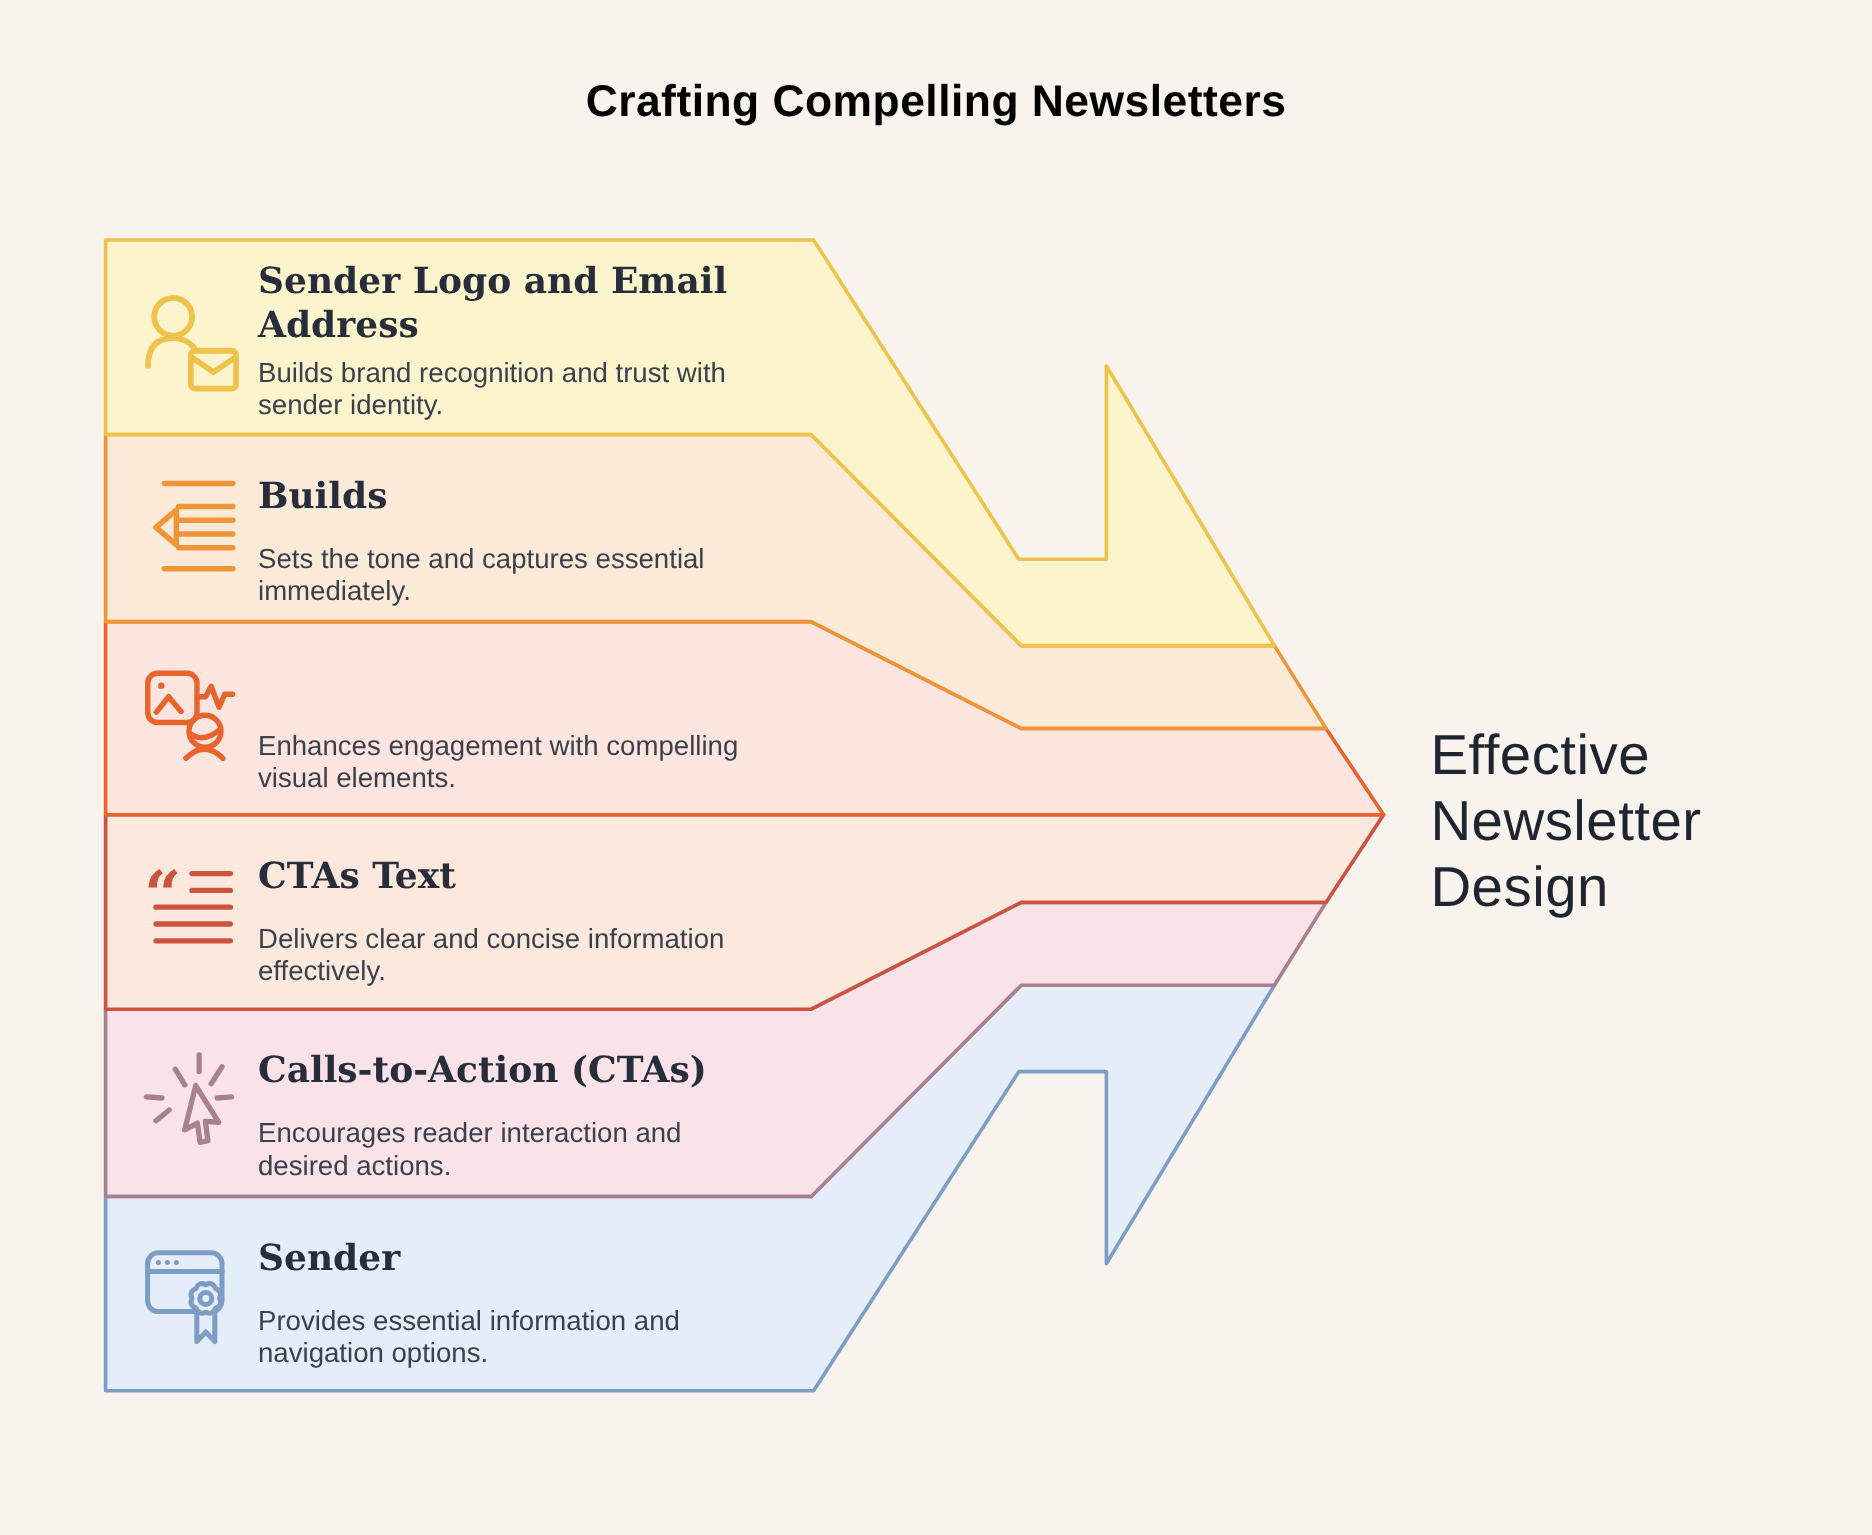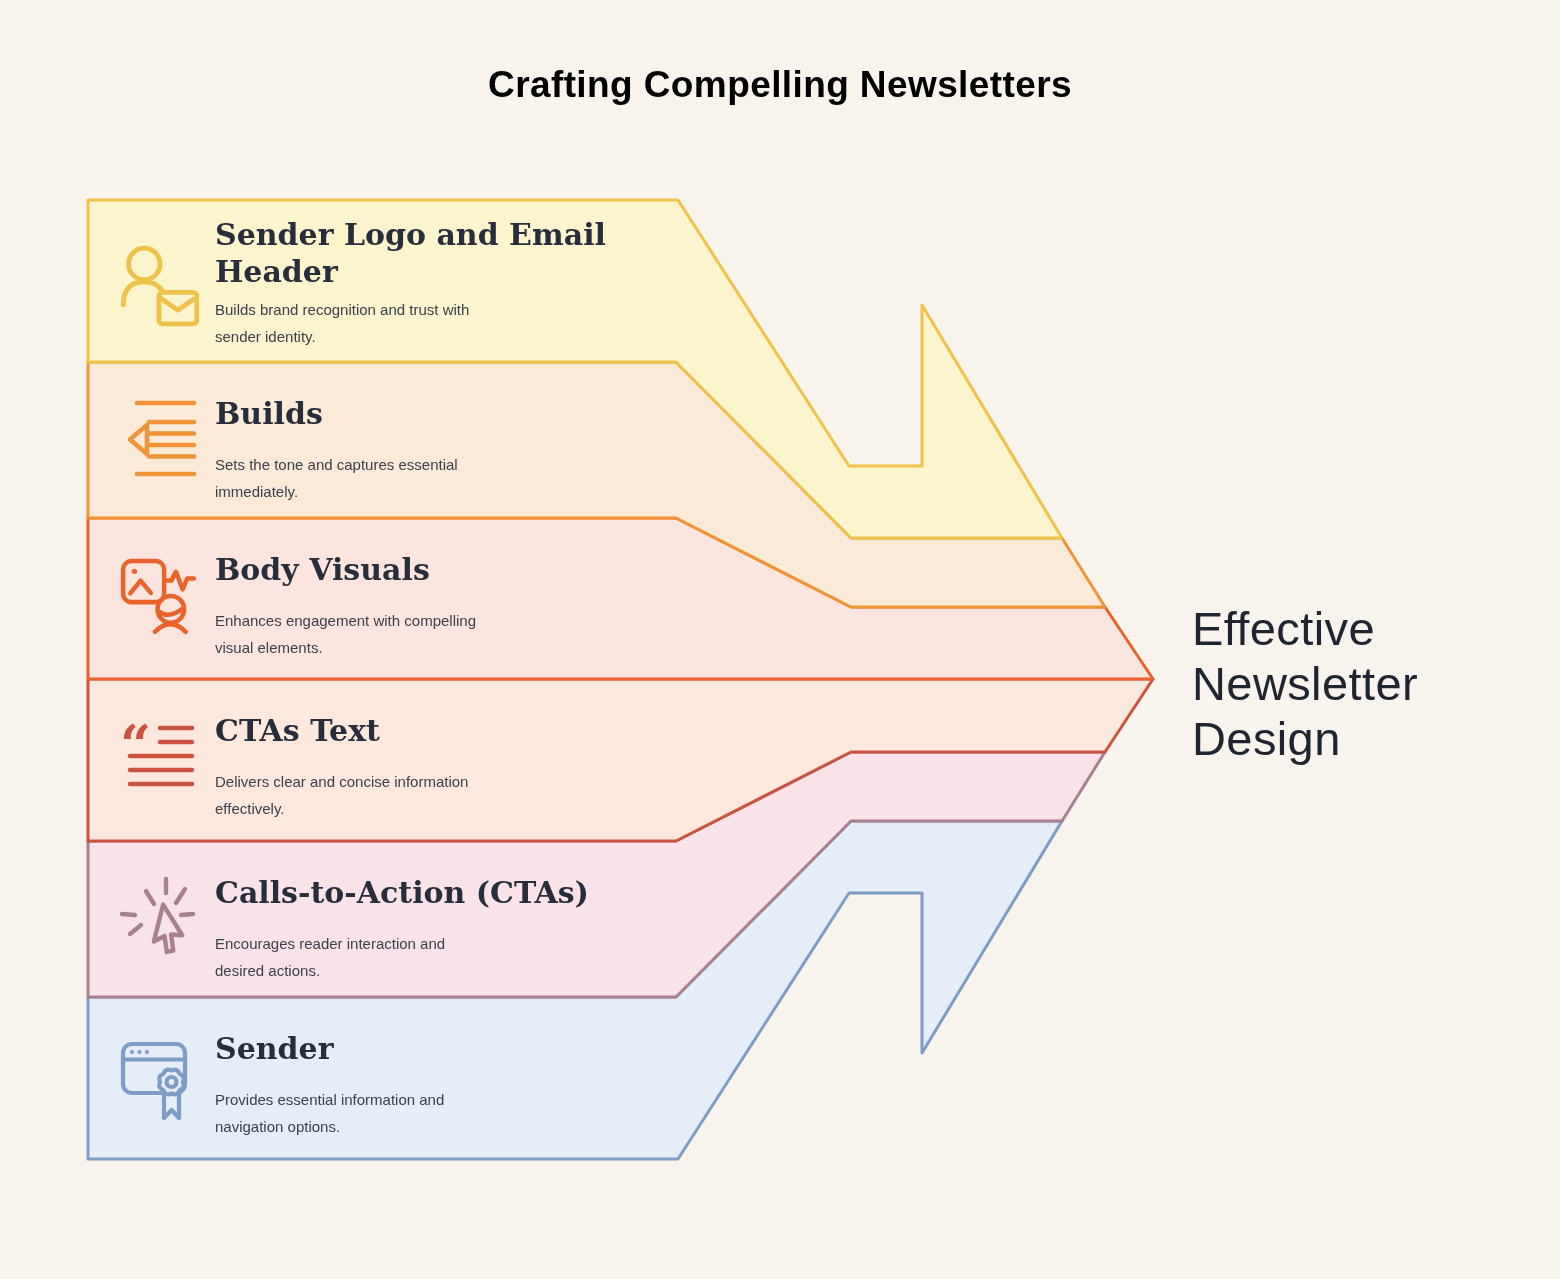--- a/index.html
+++ b/index.html
@@ -4,21 +4,21 @@
 <style>
   html,body{margin:0;padding:0;background:#f8f3ec;}
   .canvas{position:relative;width:1560px;height:1279px;background:#f8f3ec;
           font-family:"Liberation Sans",sans-serif;overflow:hidden;}
   .ribbons{position:absolute;left:0;top:0;}
   .page-title{position:absolute;top:64px;left:0;width:100%;text-align:center;
               font-size:37px;font-weight:700;color:#000000;letter-spacing:.4px;}
   .band-title{position:absolute;left:215px;width:480px;
               font-family:"DejaVu Serif","Liberation Serif",serif;font-weight:700;
               font-size:30px;line-height:37px;color:#272d3b;white-space:pre-line;}
-  .band-desc{position:absolute;left:215px;width:500px;font-size:15px;line-height:26.5px;
+  .band-desc{position:absolute;left:215px;width:500px;font-size:23px;line-height:26.5px;
              color:#3a404d;white-space:pre-line;}
   .result-title{position:absolute;left:1192px;top:601px;font-size:47px;line-height:55px;
                 font-weight:400;color:#1e2430;white-space:pre-line;letter-spacing:.4px;}
   .icon{position:absolute;}
   .t1{top:216px}.t2{top:395px}.t3{top:551px}.t4{top:712px}.t5{top:874px}.t6{top:1030px}
   .d1{top:297px}.d2{top:452px}.d3{top:608px}.d4{top:769px}.d5{top:931px}.d6{top:1087px}
 </style>
 </head>
 <body>
 
@@ -39,21 +39,21 @@
 
   <svg class="icon" style="left:119px;top:244px" width="80" height="84" viewBox="0 0 76 80">
     <g fill="none" stroke-width="4.6" stroke-linecap="round" stroke-linejoin="round" stroke="#eec24b">
       <circle cx="24" cy="19" r="15"></circle>
       <path d="M4,58 C4,42 12,36 24,36 C32,36 38,40 41,44"></path>
       <rect x="38" y="46" width="36" height="30" rx="3.5" fill="#fcf4cc"></rect>
       <path d="M40,52 L56,63 L72,52"></path>
     </g>
   </svg>
   <div class="band-title t1">Sender Logo and Email
-Header</div>
+Address</div>
   <div class="band-desc d1">Builds brand recognition and trust with
 sender identity.</div>
 
   <svg class="icon" style="left:124px;top:398px" width="74" height="80" viewBox="0 0 74 80">
     <g fill="none" stroke-width="4.6" stroke-linecap="round" stroke-linejoin="round" stroke="#ef9537">
       <path d="M13,5 H70"></path>
       <path d="M25,24 H70"></path>
       <path d="M25,35.5 H70"></path>
       <path d="M25,47 H70"></path>
       <path d="M25,58.5 H70"></path>
@@ -69,21 +69,20 @@
     <g fill="none" stroke-width="4.4" stroke-linecap="round" stroke-linejoin="round" stroke="#e8642c">
       <rect x="5" y="3" width="40" height="40" rx="8"></rect>
       <circle cx="16" cy="13" r="2.6" stroke="none" fill="#e8642c"></circle>
       <path d="M12,34.5 L22,22 L32,34"></path>
       <path d="M47,22 H52 L56.5,13.5 L63,30.5 L67.5,20 H74"></path>
       <circle cx="51.5" cy="50" r="13"></circle>
       <path d="M39.5,52 Q50,60 64,48.5"></path>
       <path d="M36,72 Q51,57 66,72"></path>
     </g>
   </svg>
-  <div class="band-title t3">Body Visuals</div>
   <div class="band-desc d3">Enhances engagement with compelling
 visual elements.</div>
 
   <svg class="icon" style="left:118px;top:714px" width="78" height="80" viewBox="0 0 78 80">
     <g fill="none" stroke-width="4.4" stroke-linecap="round" stroke-linejoin="round" stroke="#cb5340">
       <text x="2" y="50" stroke="none" font-family="DejaVu Serif, serif" font-weight="bold" font-size="54" fill="#cb5340">“</text>
       <path d="M42,14 H74"></path>
       <path d="M42,28 H74"></path>
       <path d="M12,42 H74"></path>
       <path d="M12,56 H74"></path>

